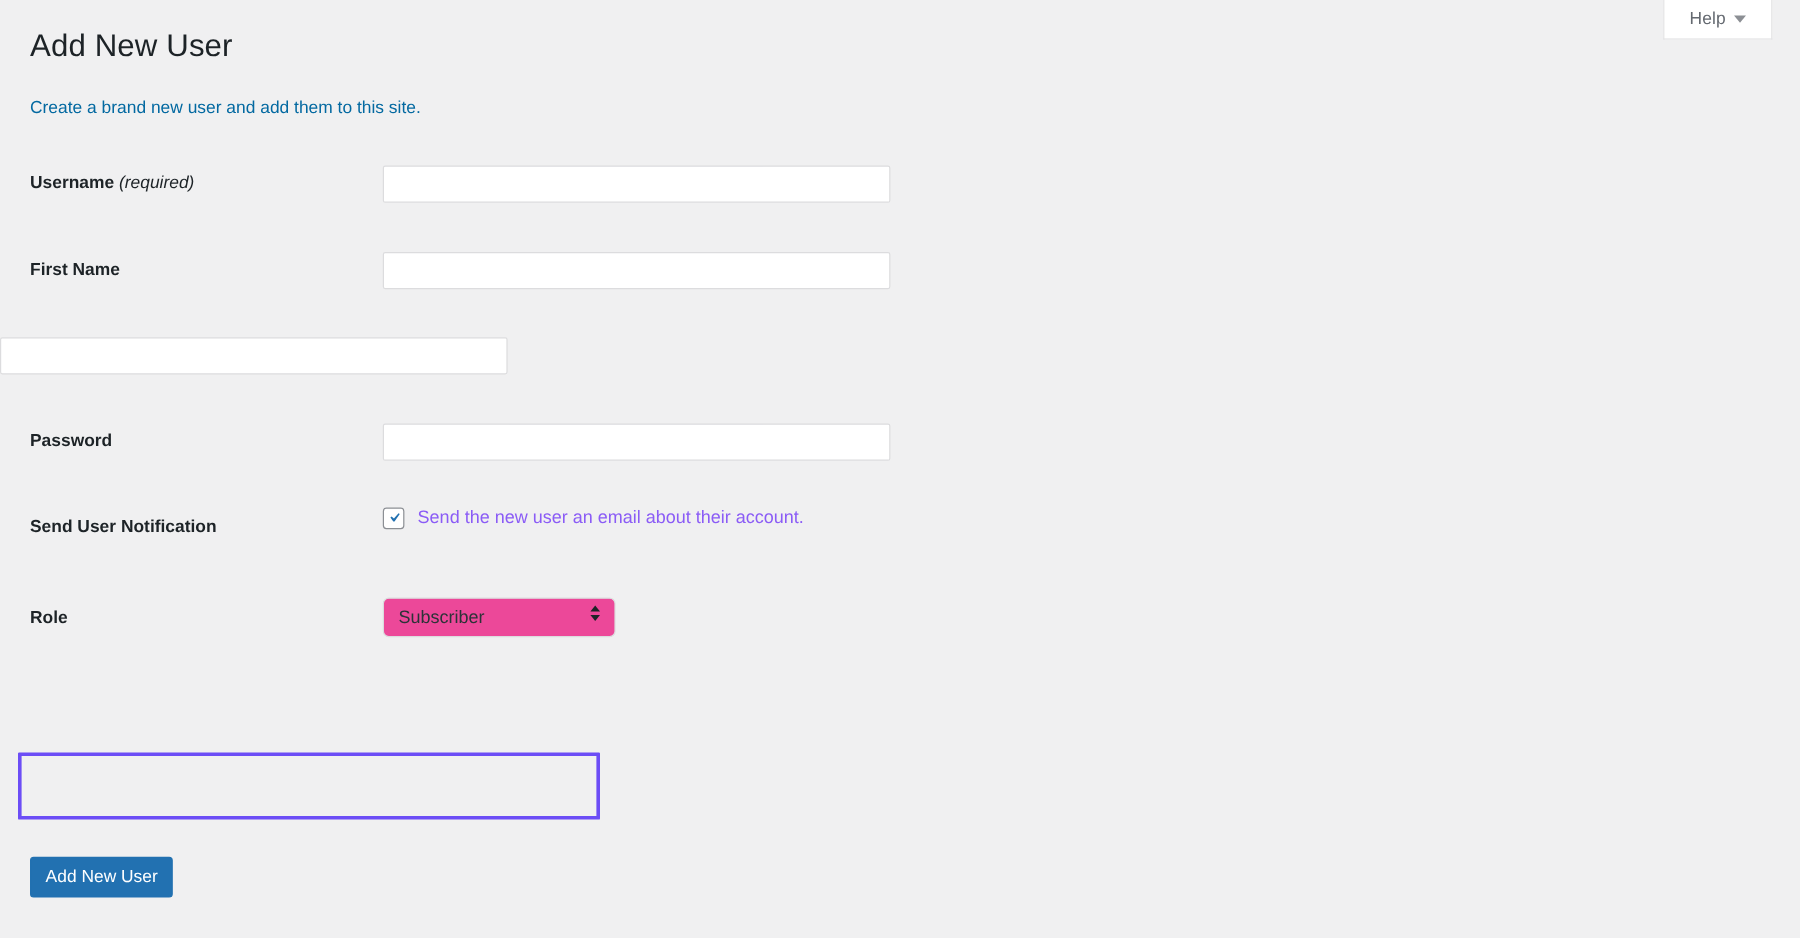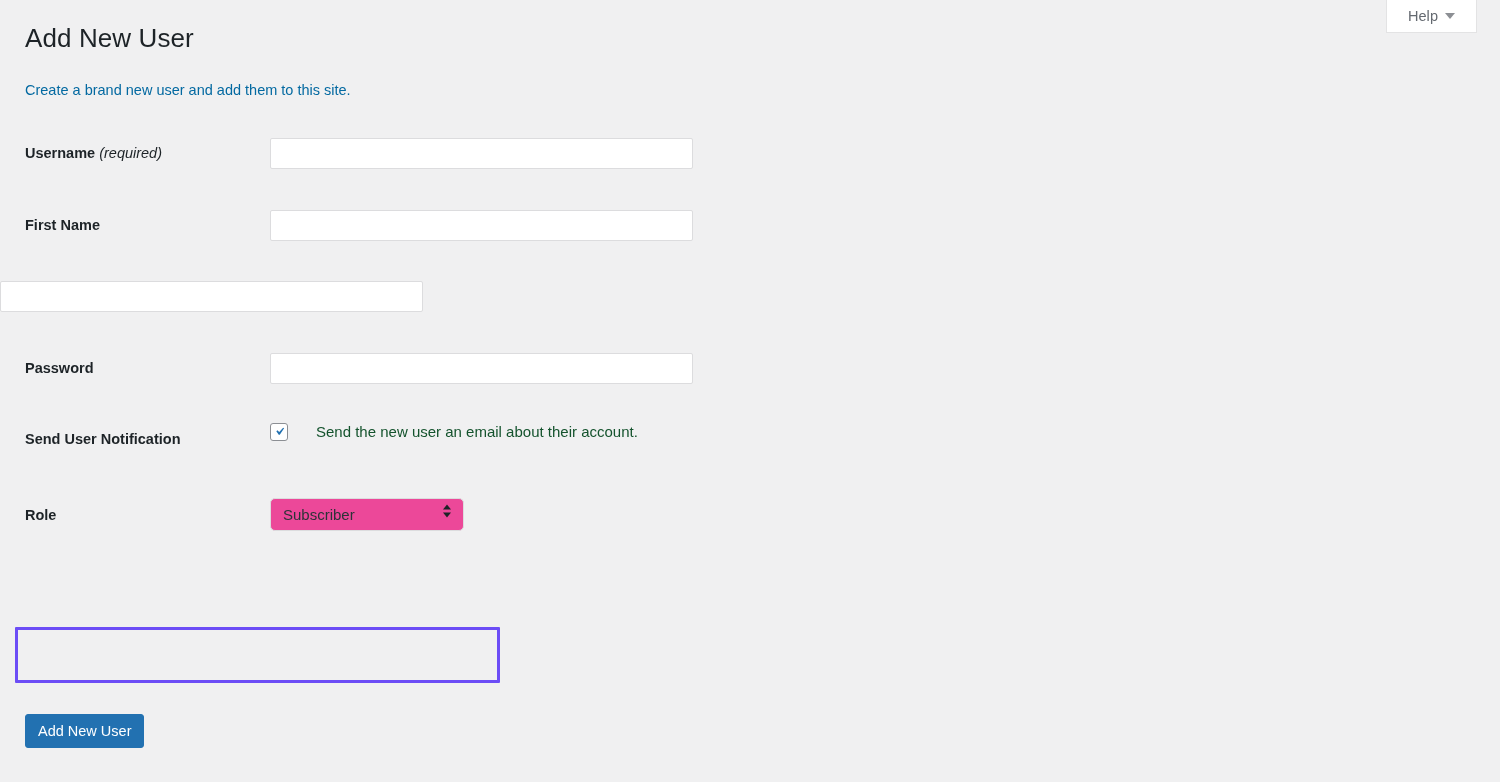--- a/index.html
+++ b/index.html
@@ -76,21 +76,21 @@
     top: 130px;
     width: 1500px;
   }
   .form-row {
     position: relative;
     height: 71.5px;
     display: flex;
     align-items: flex-start;
   }
   .row-label {
-    width: 270px;
+    width: 319px;
     padding-left: 25px;
     box-sizing: border-box;
     font-size: 14.5px;
     font-weight: 700;
     color: #1d2327;
     line-height: 30px;
     padding-top: 8px;
   }
   .row-label .req {
     font-weight: 400;
@@ -150,23 +150,23 @@
     box-sizing: border-box;
   }
   .wp-checkbox svg {
     position: absolute;
     left: 1px;
     top: 0px;
     width: 15px;
     height: 15px;
   }
   .notif-text {
-    margin-left: 28px;
+    margin-left: 11px;
     font-size: 15px;
-    color: #14532d;
+    color: #8b5cf6;
     line-height: 20px;
   }
 
   
   .role-highlight {
     position: absolute;
     left: 15px;
     top: 497px;
     width: 485px;
     height: 56px;

